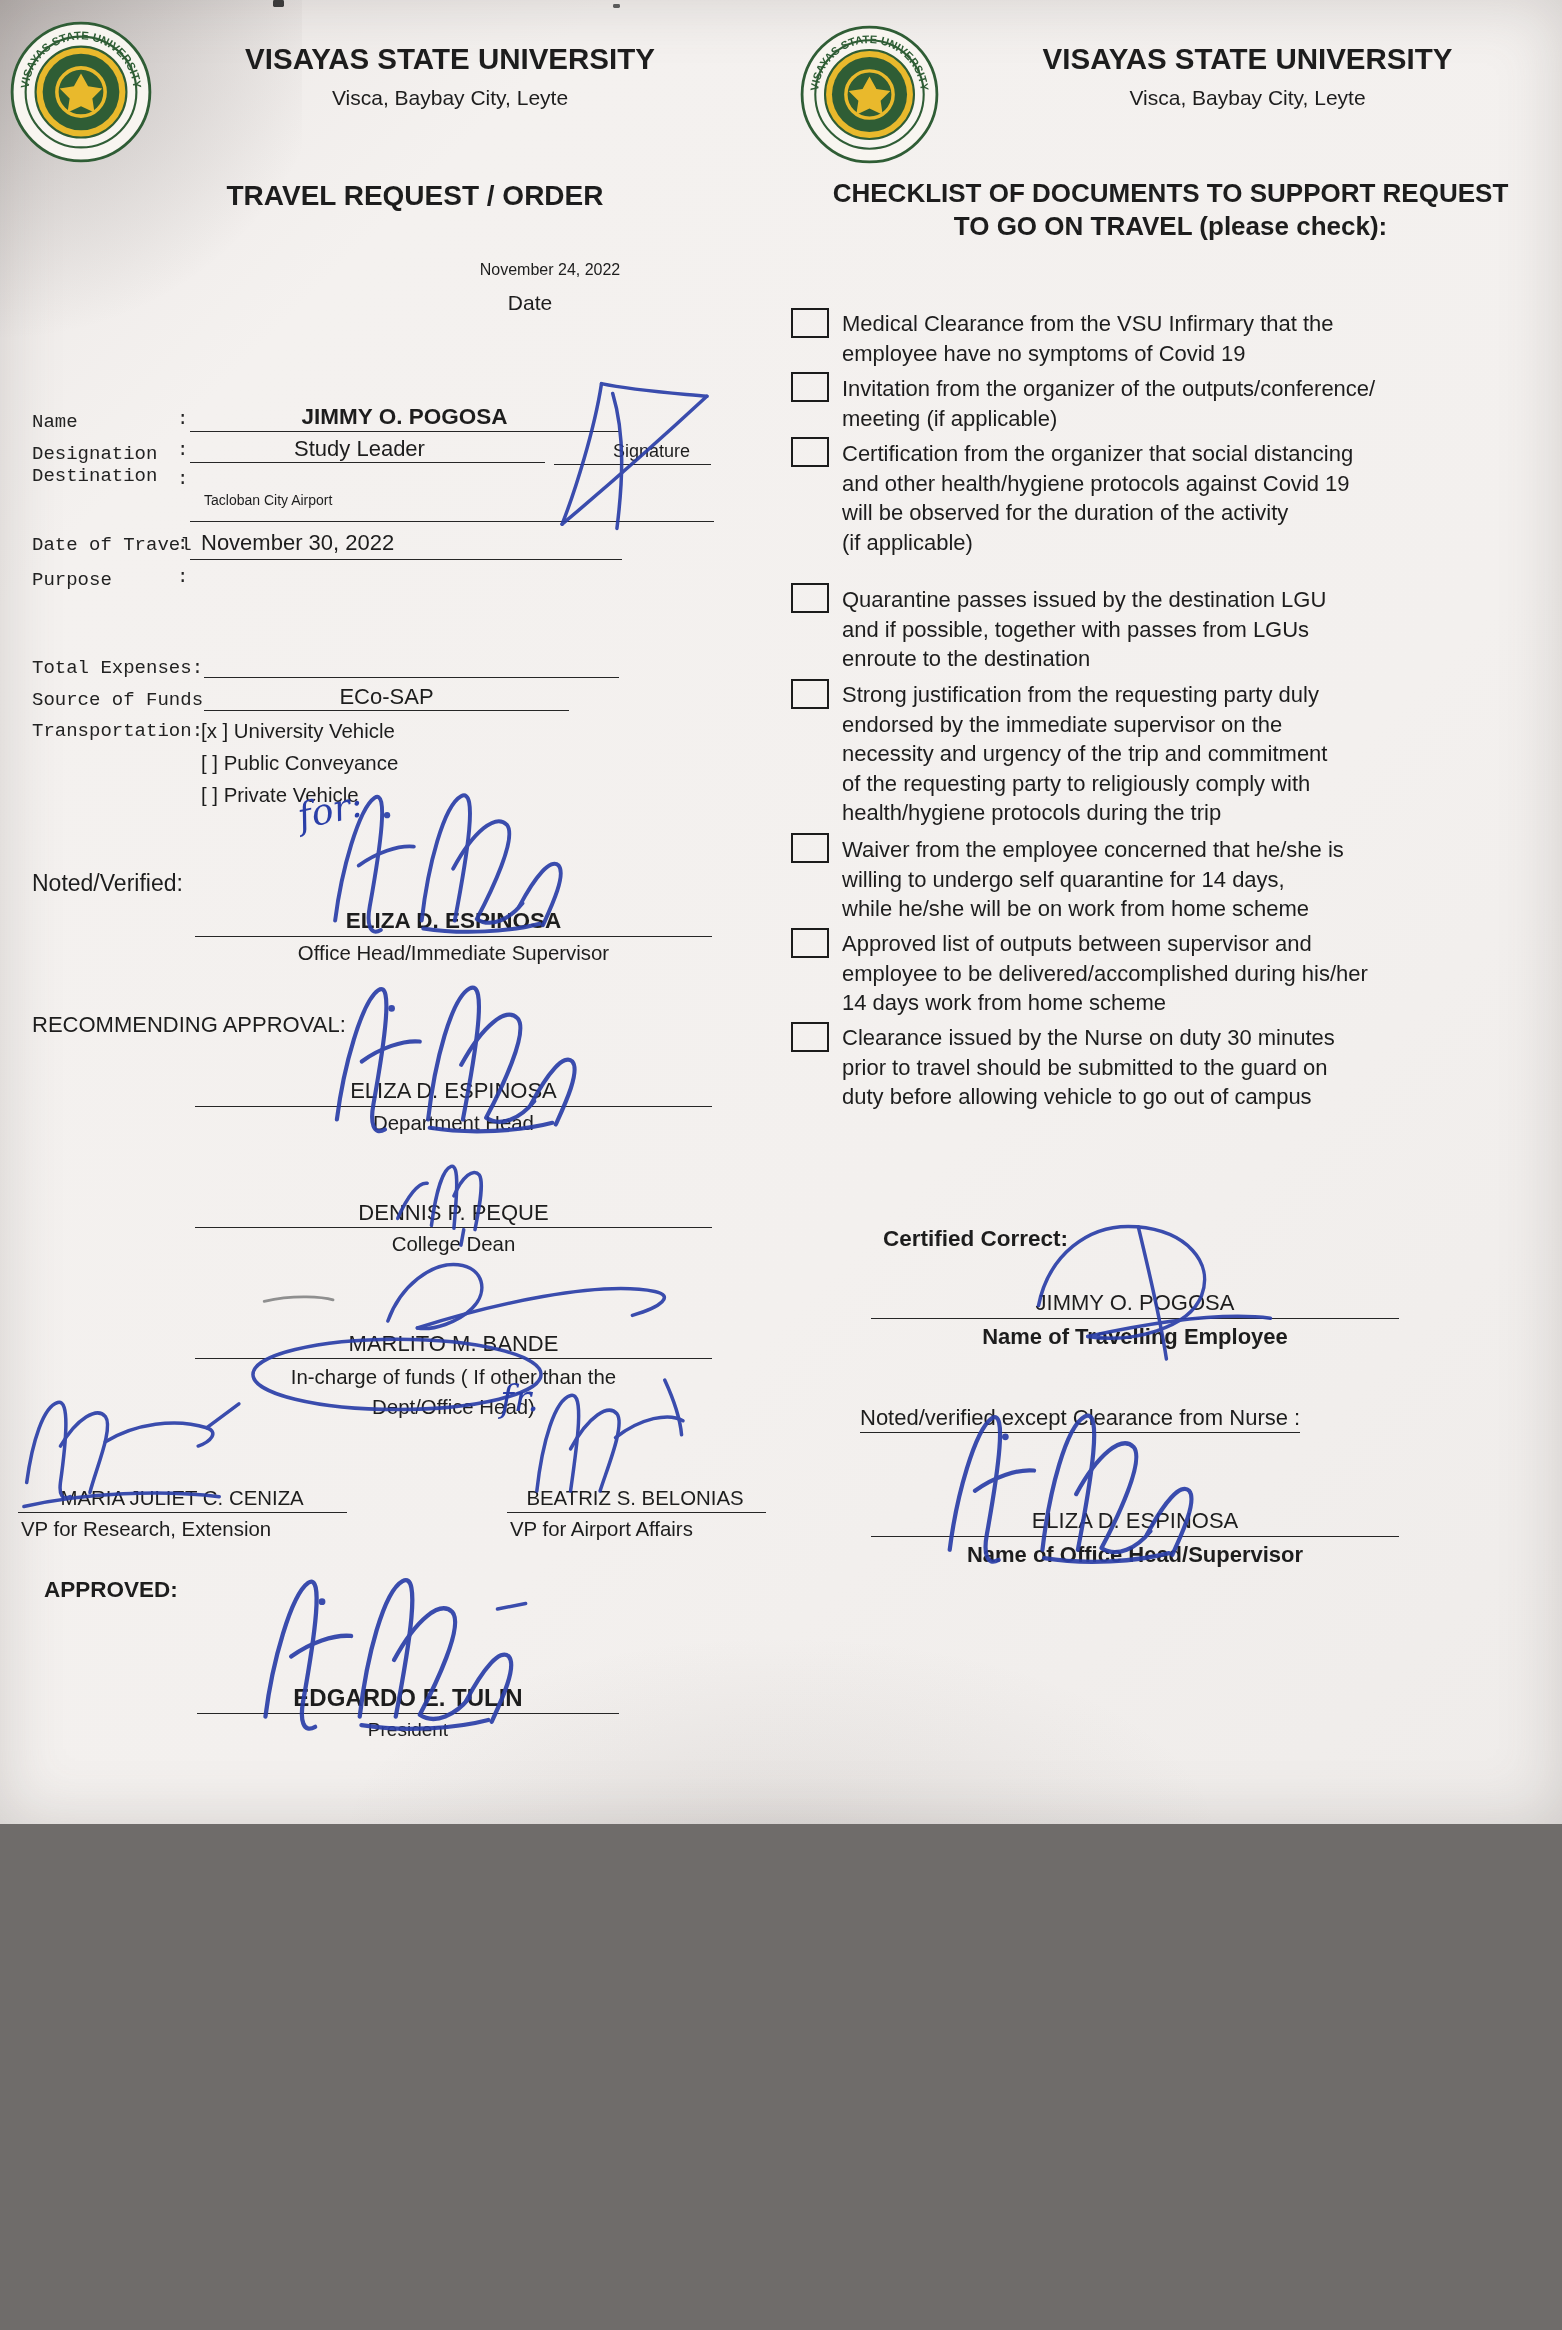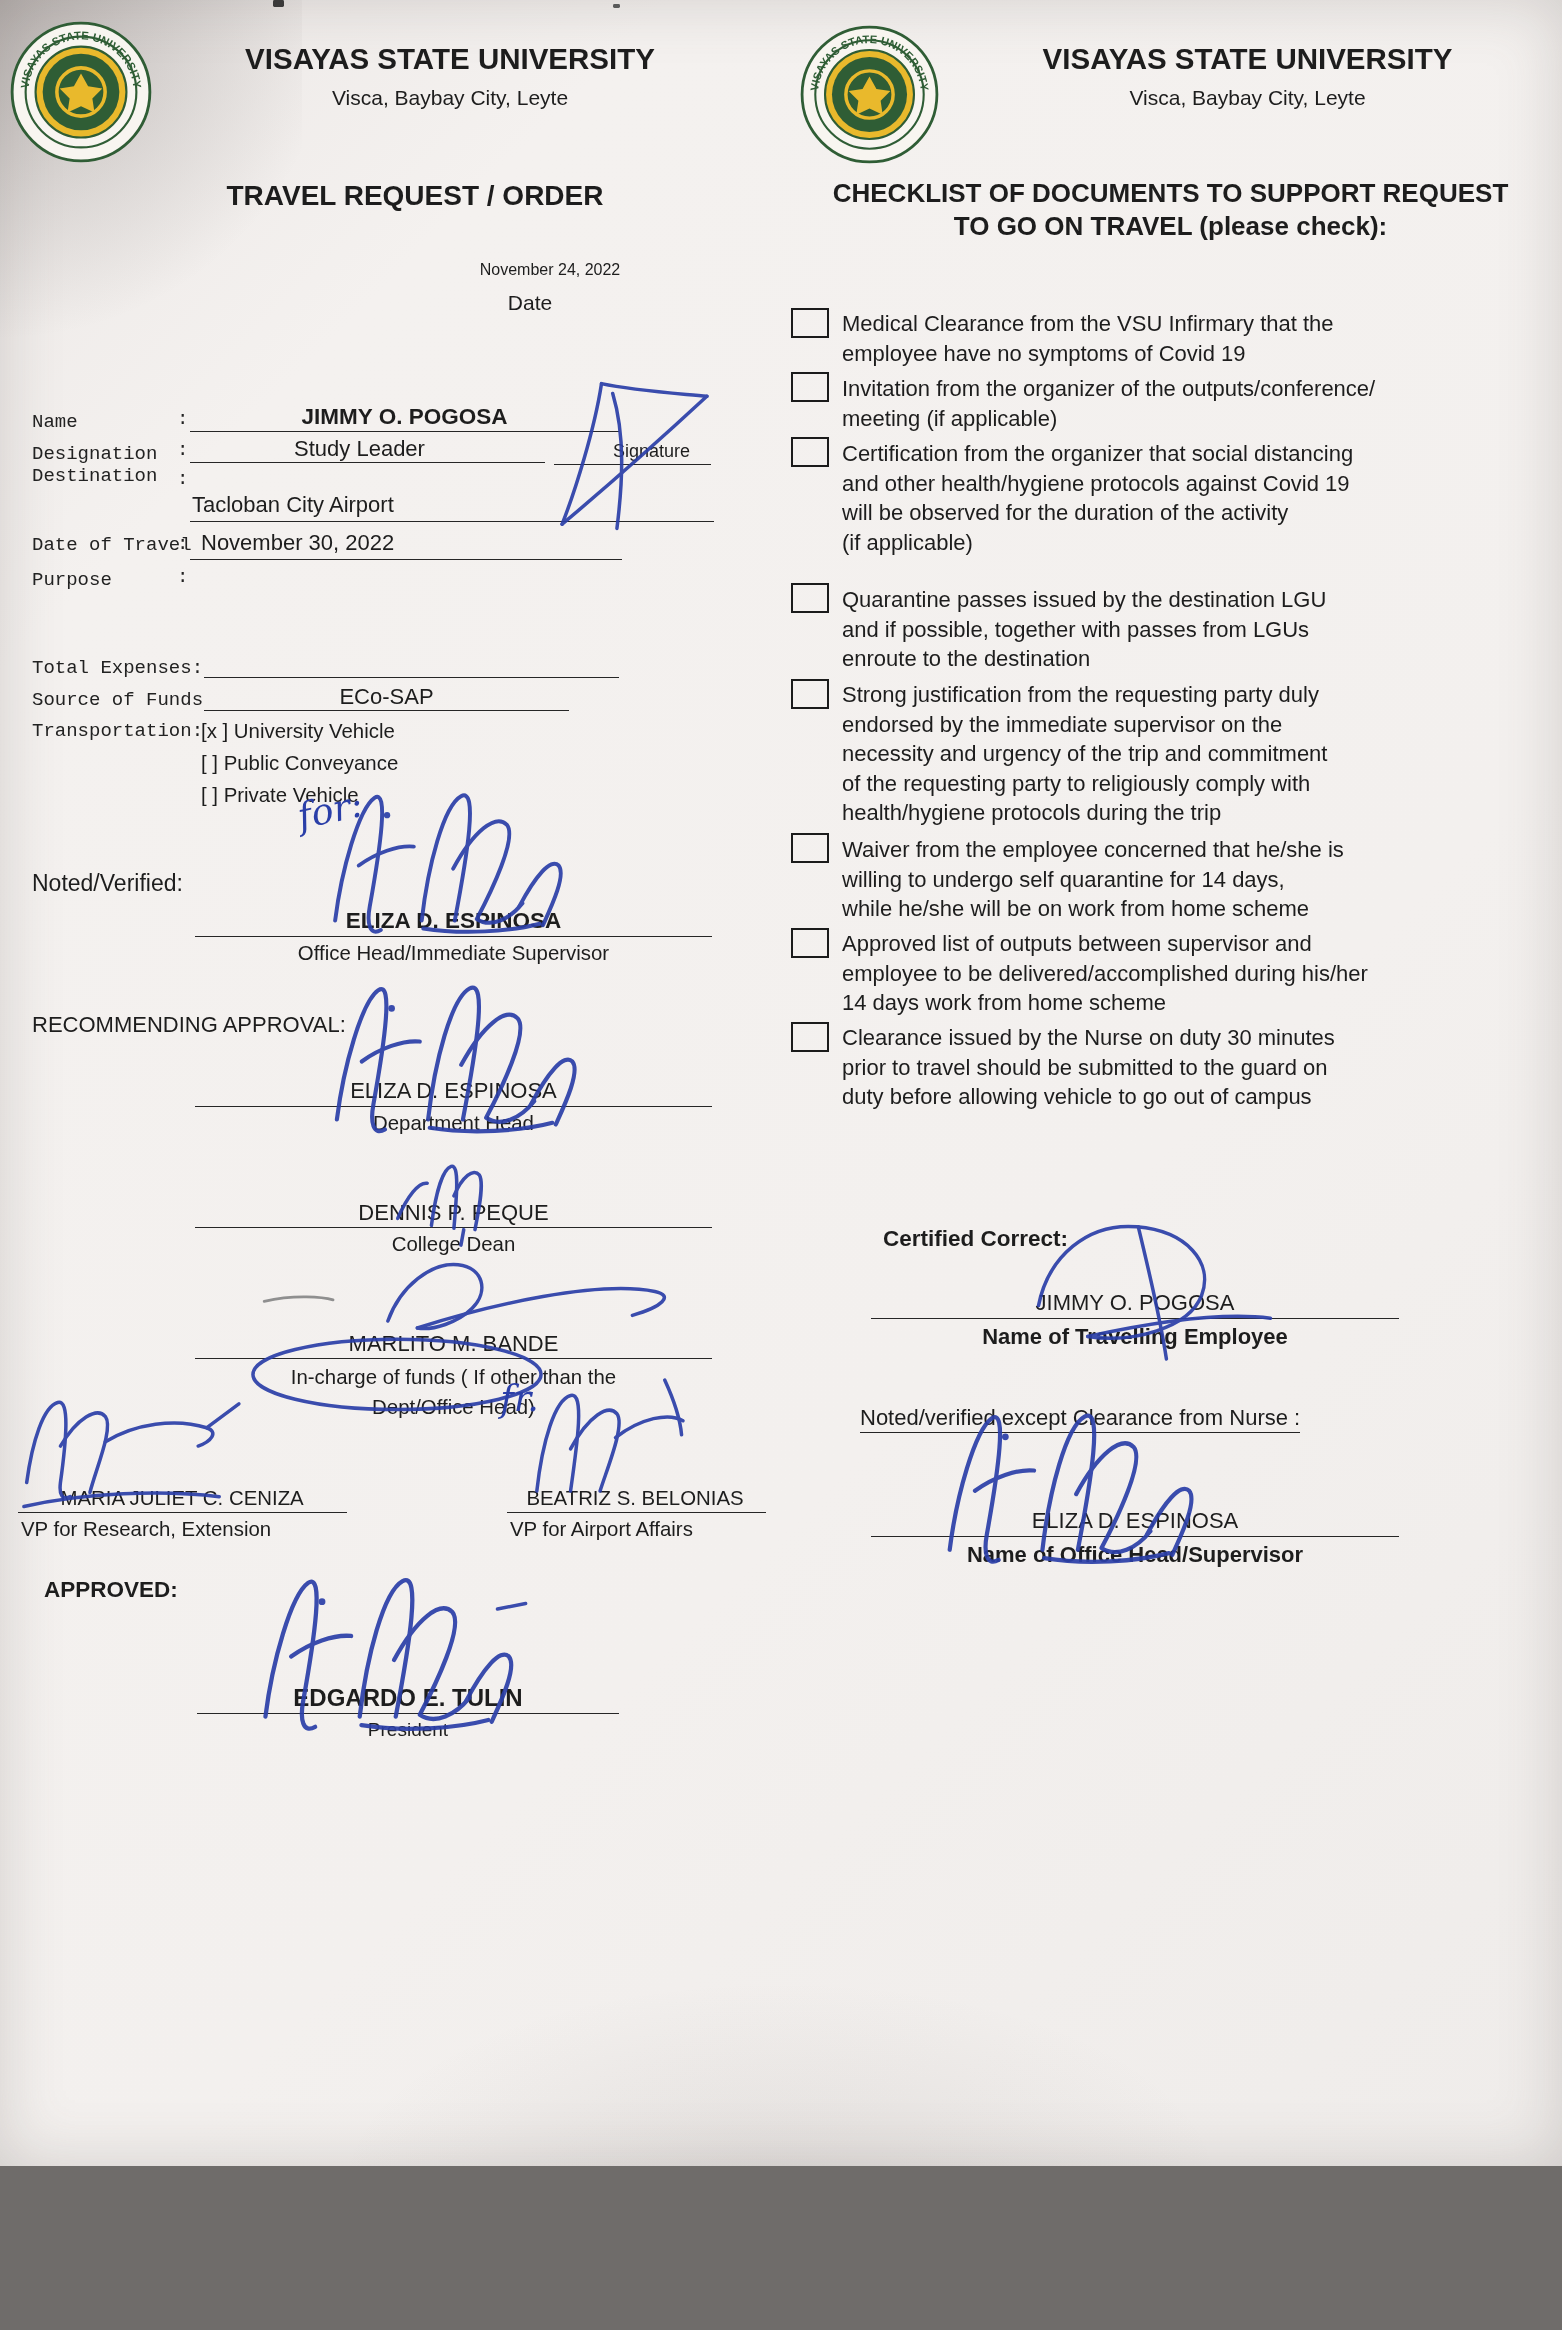--- a/index.html
+++ b/index.html
@@ -1,18 +1,18 @@
 <!DOCTYPE html>
 <html style="font-size:11.2px"><head>
 <meta charset="utf-8">
 <style>
   * { box-sizing: border-box; }
   html,body { margin:0; padding:0; background:#6f6c6a; }
   .page {
-    position:relative; width:1562px; height:2166px; overflow:hidden;
+    position:relative; width:1562px; height:1824px; overflow:hidden;
     font-family:"Liberation Sans", sans-serif; color:#1d1d1d;
     background:
       radial-gradient(632px 295px at 50% 101%, rgba(95,85,82,0.10), rgba(95,85,82,0) 70%),
       linear-gradient(135deg,#ece8e6 0%, #f4f1ef 18%, #f3f0ee 62%, #efecea 100%);
     box-shadow: inset 0 0 63px rgba(90,80,78,0.22);
   }
   .corner { position:absolute; left:0; top:0; width:302px; height:379px; pointer-events:none;
     background: radial-gradient(circle at 0 0, rgba(70,60,58,0.30), rgba(70,60,58,0) 70%); }
   .t { position:absolute; white-space:nowrap; }
   .pre { white-space:pre-line; }
@@ -73,21 +73,21 @@
 
   <div class="t lab" style="left:32px;top:443px">Designation</div>
   <div class="t lab" style="left:177px;top:439px">:</div>
   <div class="t ctr" style="left:182px;top:436px;width:355px;font-size:22px">Study Leader</div>
   <div class="ul" style="left:190px;top:462px;width:355px"></div>
   <div class="t" style="left:613px;top:441px;font-size:18px">Signature</div>
   <div class="ul" style="left:554px;top:464px;width:157px"></div>
 
   <div class="t lab" style="left:32px;top:465px">Destination</div>
   <div class="t lab" style="left:177px;top:468px">:</div>
-  <div class="t" style="left:192px;top:492px;font-size:22px">Tacloban City Airport</div>
+  <div class="t" style="left:204px;top:492px;font-size:14px">Tacloban City Airport</div>
   <div class="ul" style="left:190px;top:521px;width:524px"></div>
 
   <div class="t lab" style="left:32px;top:534px">Date of Travel</div>
   <div class="t lab" style="left:177px;top:533px">:</div>
   <div class="t" style="left:201px;top:530px;font-size:22px">November 30, 2022</div>
   <div class="ul" style="left:190px;top:559px;width:432px"></div>
 
   <div class="t lab" style="left:32px;top:569px">Purpose</div>
   <div class="t lab" style="left:177px;top:566px">:</div>
 

